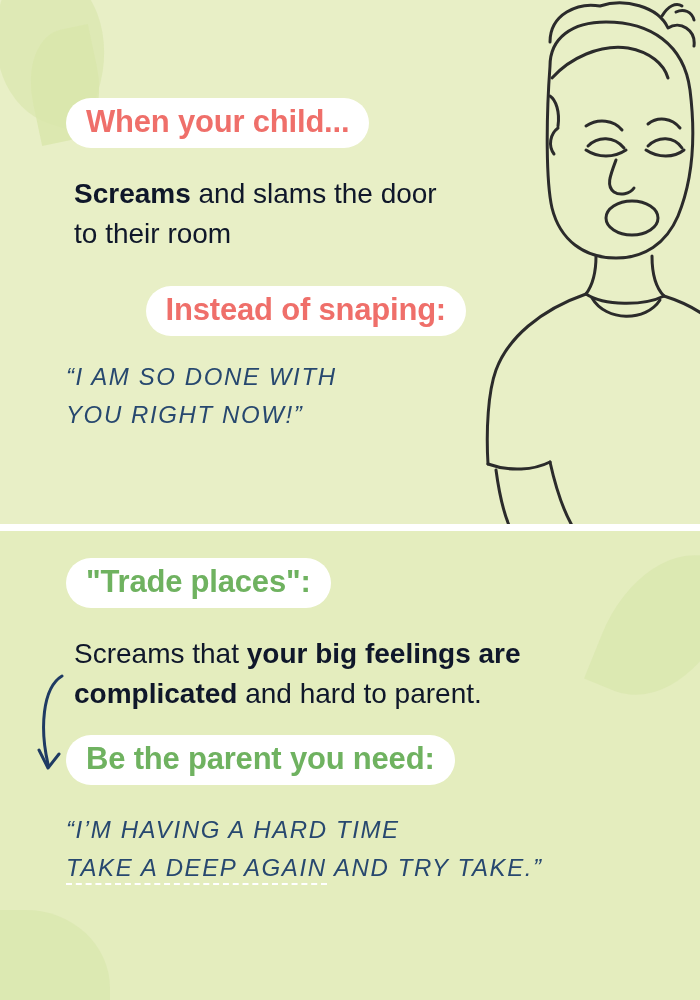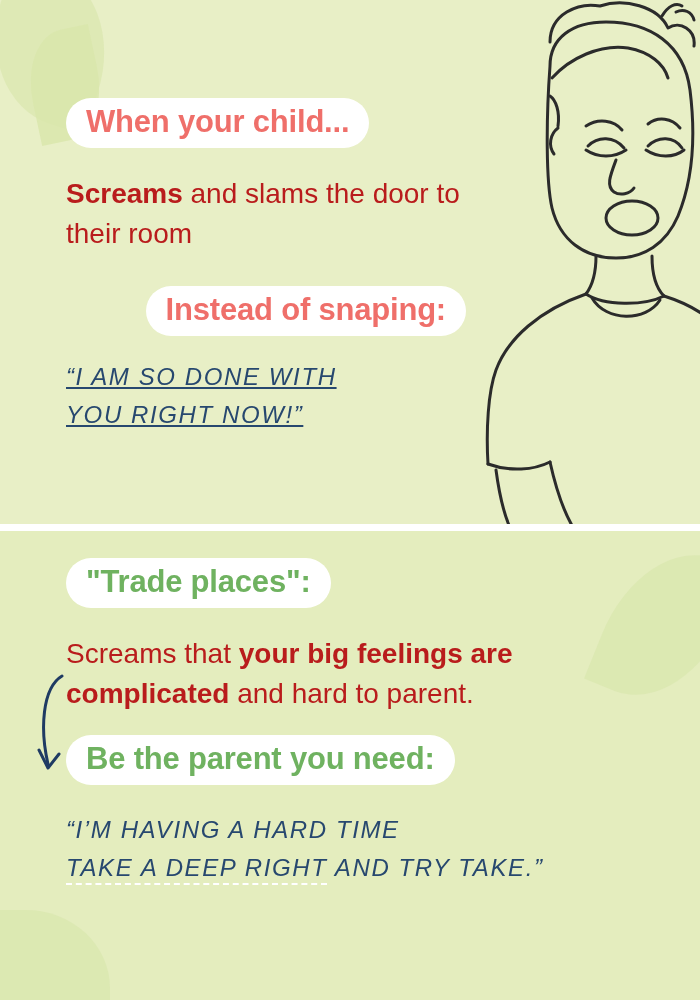--- a/index.html
+++ b/index.html
@@ -96,23 +96,24 @@
     padding: 6px 20px 8px 20px;
     font-size: 31px;
     font-weight: bold;
     letter-spacing: -0.2px;
   }
   .pill-red { color: #ef6f6a; }
   .pill-green { color: #6fb260; }
 
   .body-text {
     font-size: 28px;
-    color: #b91c1c;
+    color: #0f172a;
     line-height: 1.42;
     font-weight: normal;
+    margin-left: 8px;
   }
   .body-text b { font-weight: bold; }
 
   .quote {
     font-size: 24px;
     color: #27486f;
     font-style: italic;
     letter-spacing: 1.6px;
     line-height: 1.62;
     font-weight: 500;
@@ -123,21 +124,21 @@
   }
 
   #top-block {
     position: absolute;
     top: 98px;
     left: 66px;
     width: 400px;
   }
   #top-line2 { margin-top: 26px; }
   #top-line3 { margin-top: 32px; text-align: right; }
-  #top-quote { margin-top: 22px; text-decoration: underline; }
+  #top-quote { margin-top: 22px; }
 
   #bottom-block {
     position: absolute;
     top: 558px;
     left: 66px;
     width: 570px;
   }
   #bot-line2 { margin-top: 26px; }
   #bot-line3 { margin-top: 21px; }
   #bot-quote { margin-top: 26px; }
@@ -238,18 +239,18 @@
     </div>
     <div class="body-text" id="bot-line2">
       <span>Screams that </span><b>your big feelings are complicated</b><span> and hard to parent.</span>
     </div>
     <div id="bot-line3">
       <span class="pill pill-green">Be the parent you need:</span>
     </div>
     <div class="quote" id="bot-quote">
       <div>“I’M HAVING A HARD TIME</div>
       <div>
-        <span class="underline-dash">TAKE A DEEP RIGHT</span><span> AND TRY TAKE.”</span>
+        <span class="underline-dash">TAKE A DEEP AGAIN</span><span> AND TRY TAKE.”</span>
       </div>
     </div>
   </div>
 
 </div>
 
 </body></html>

